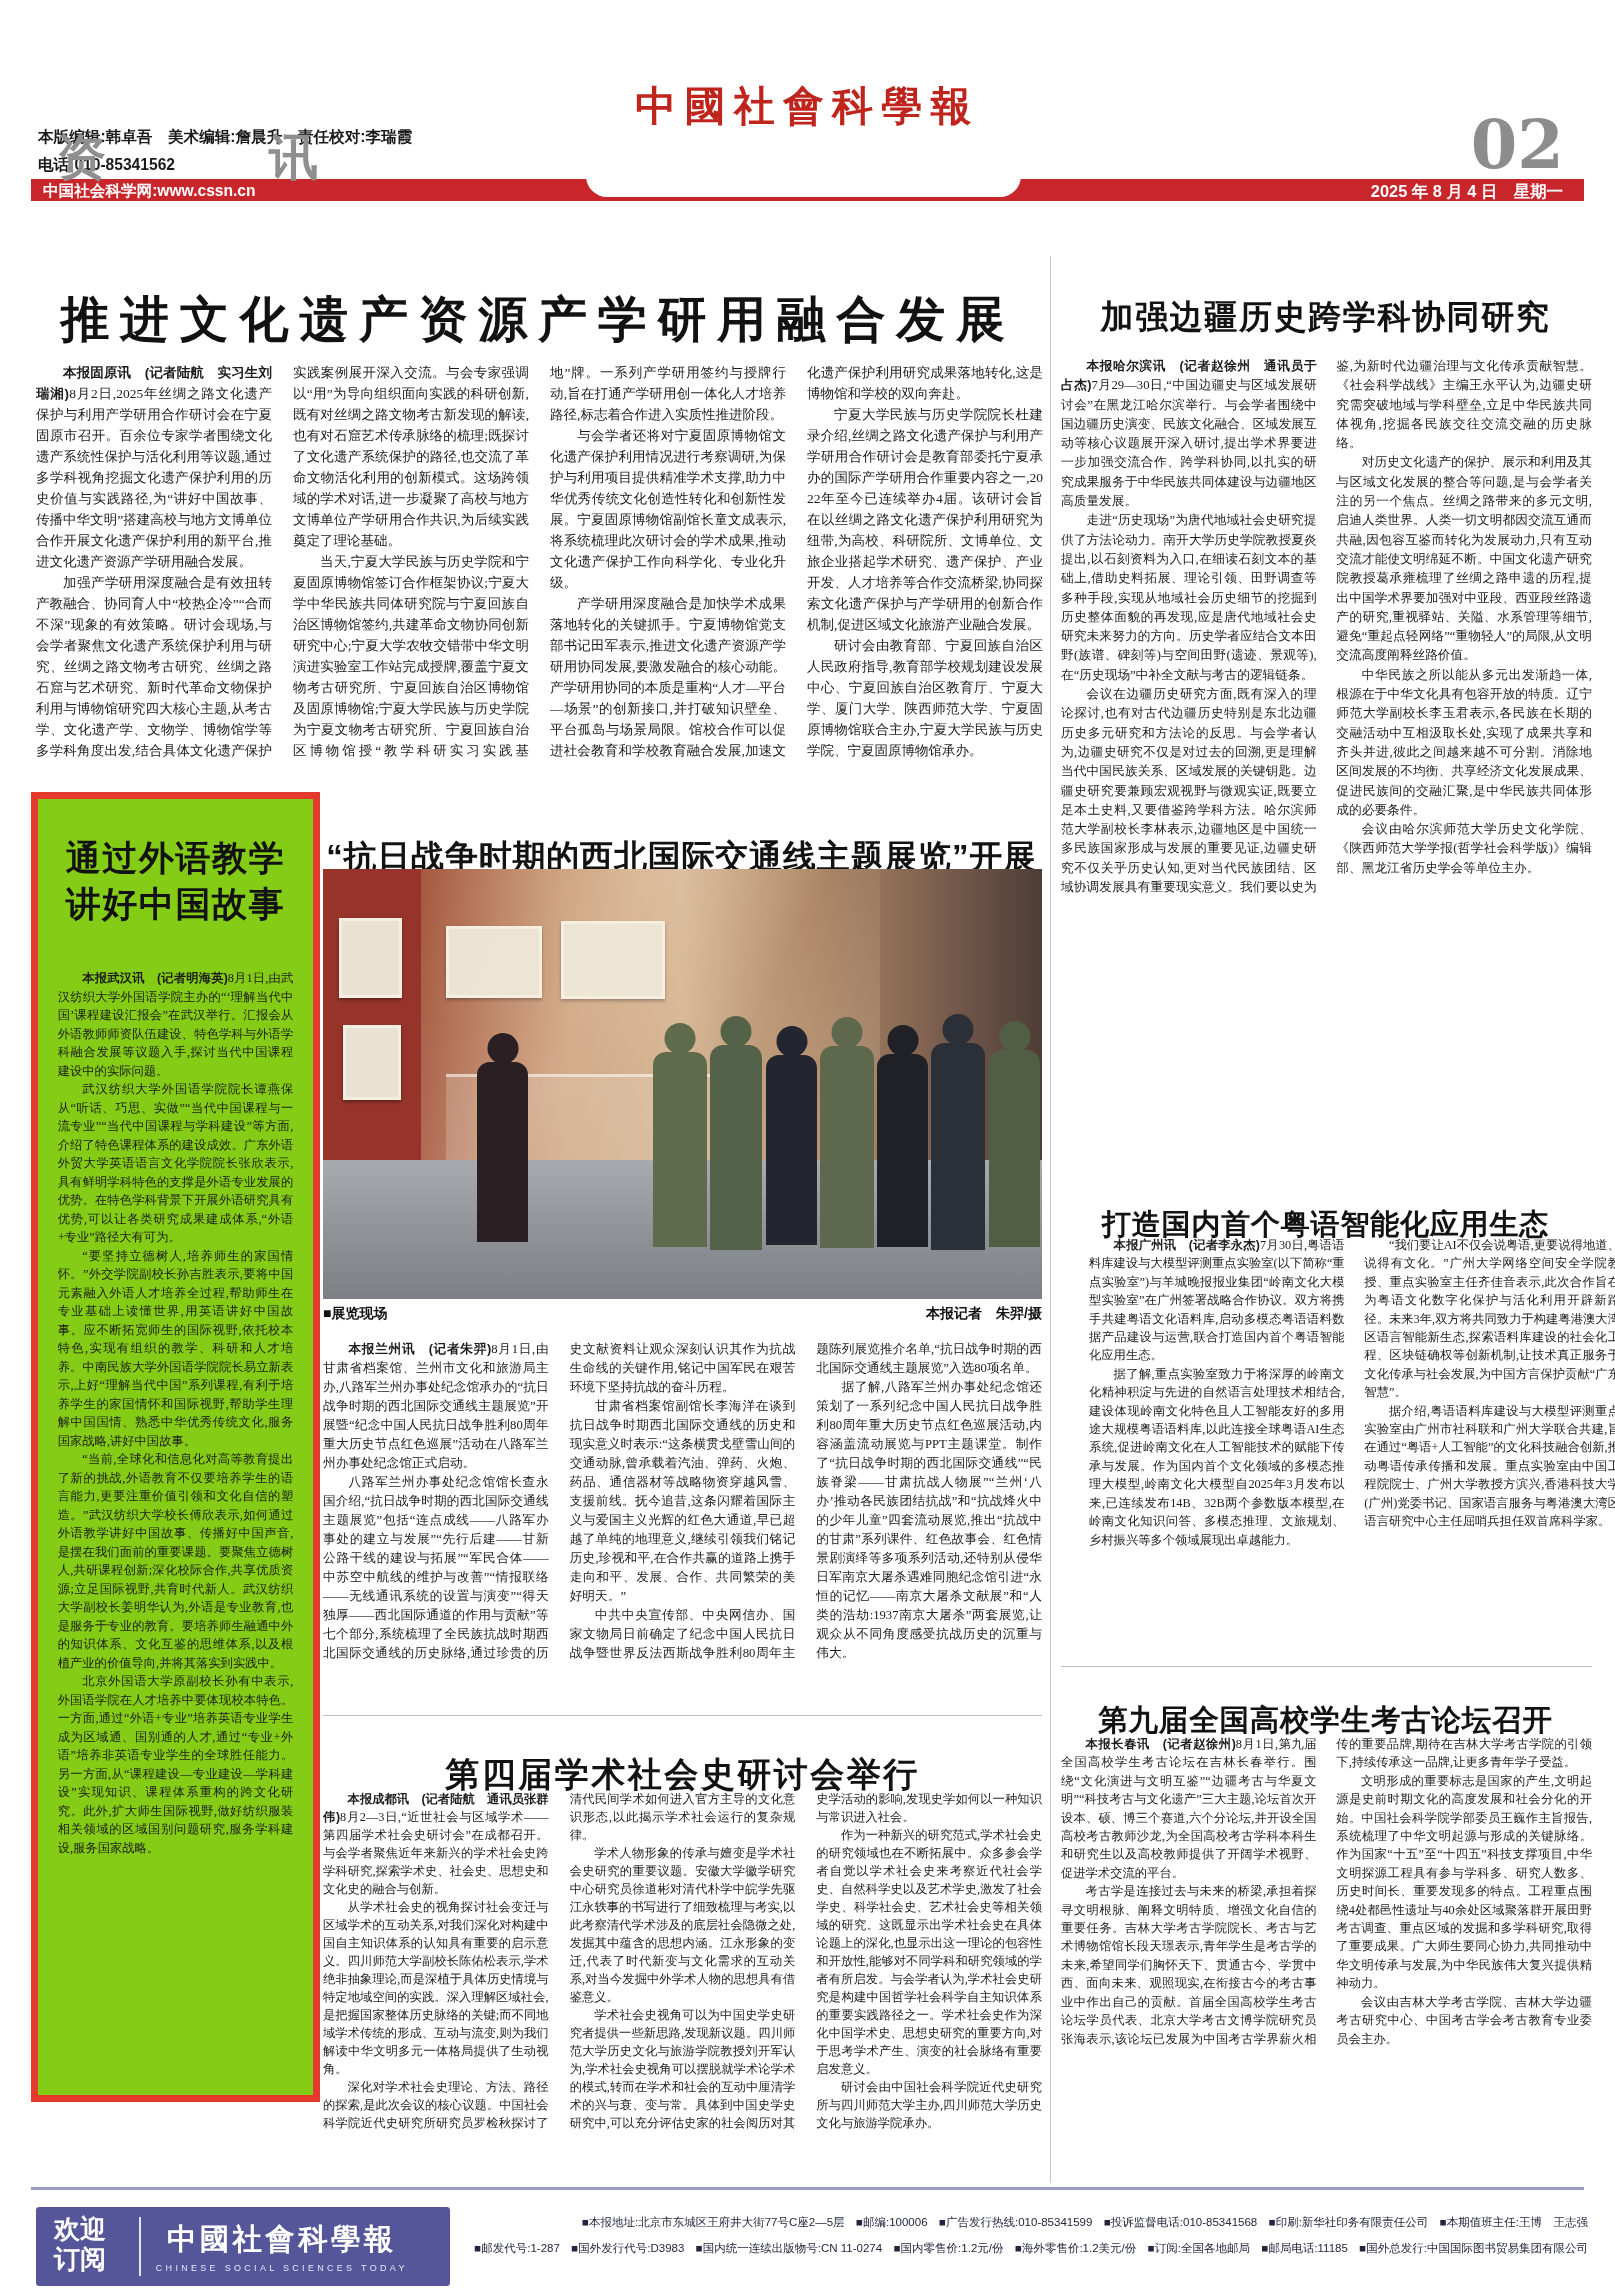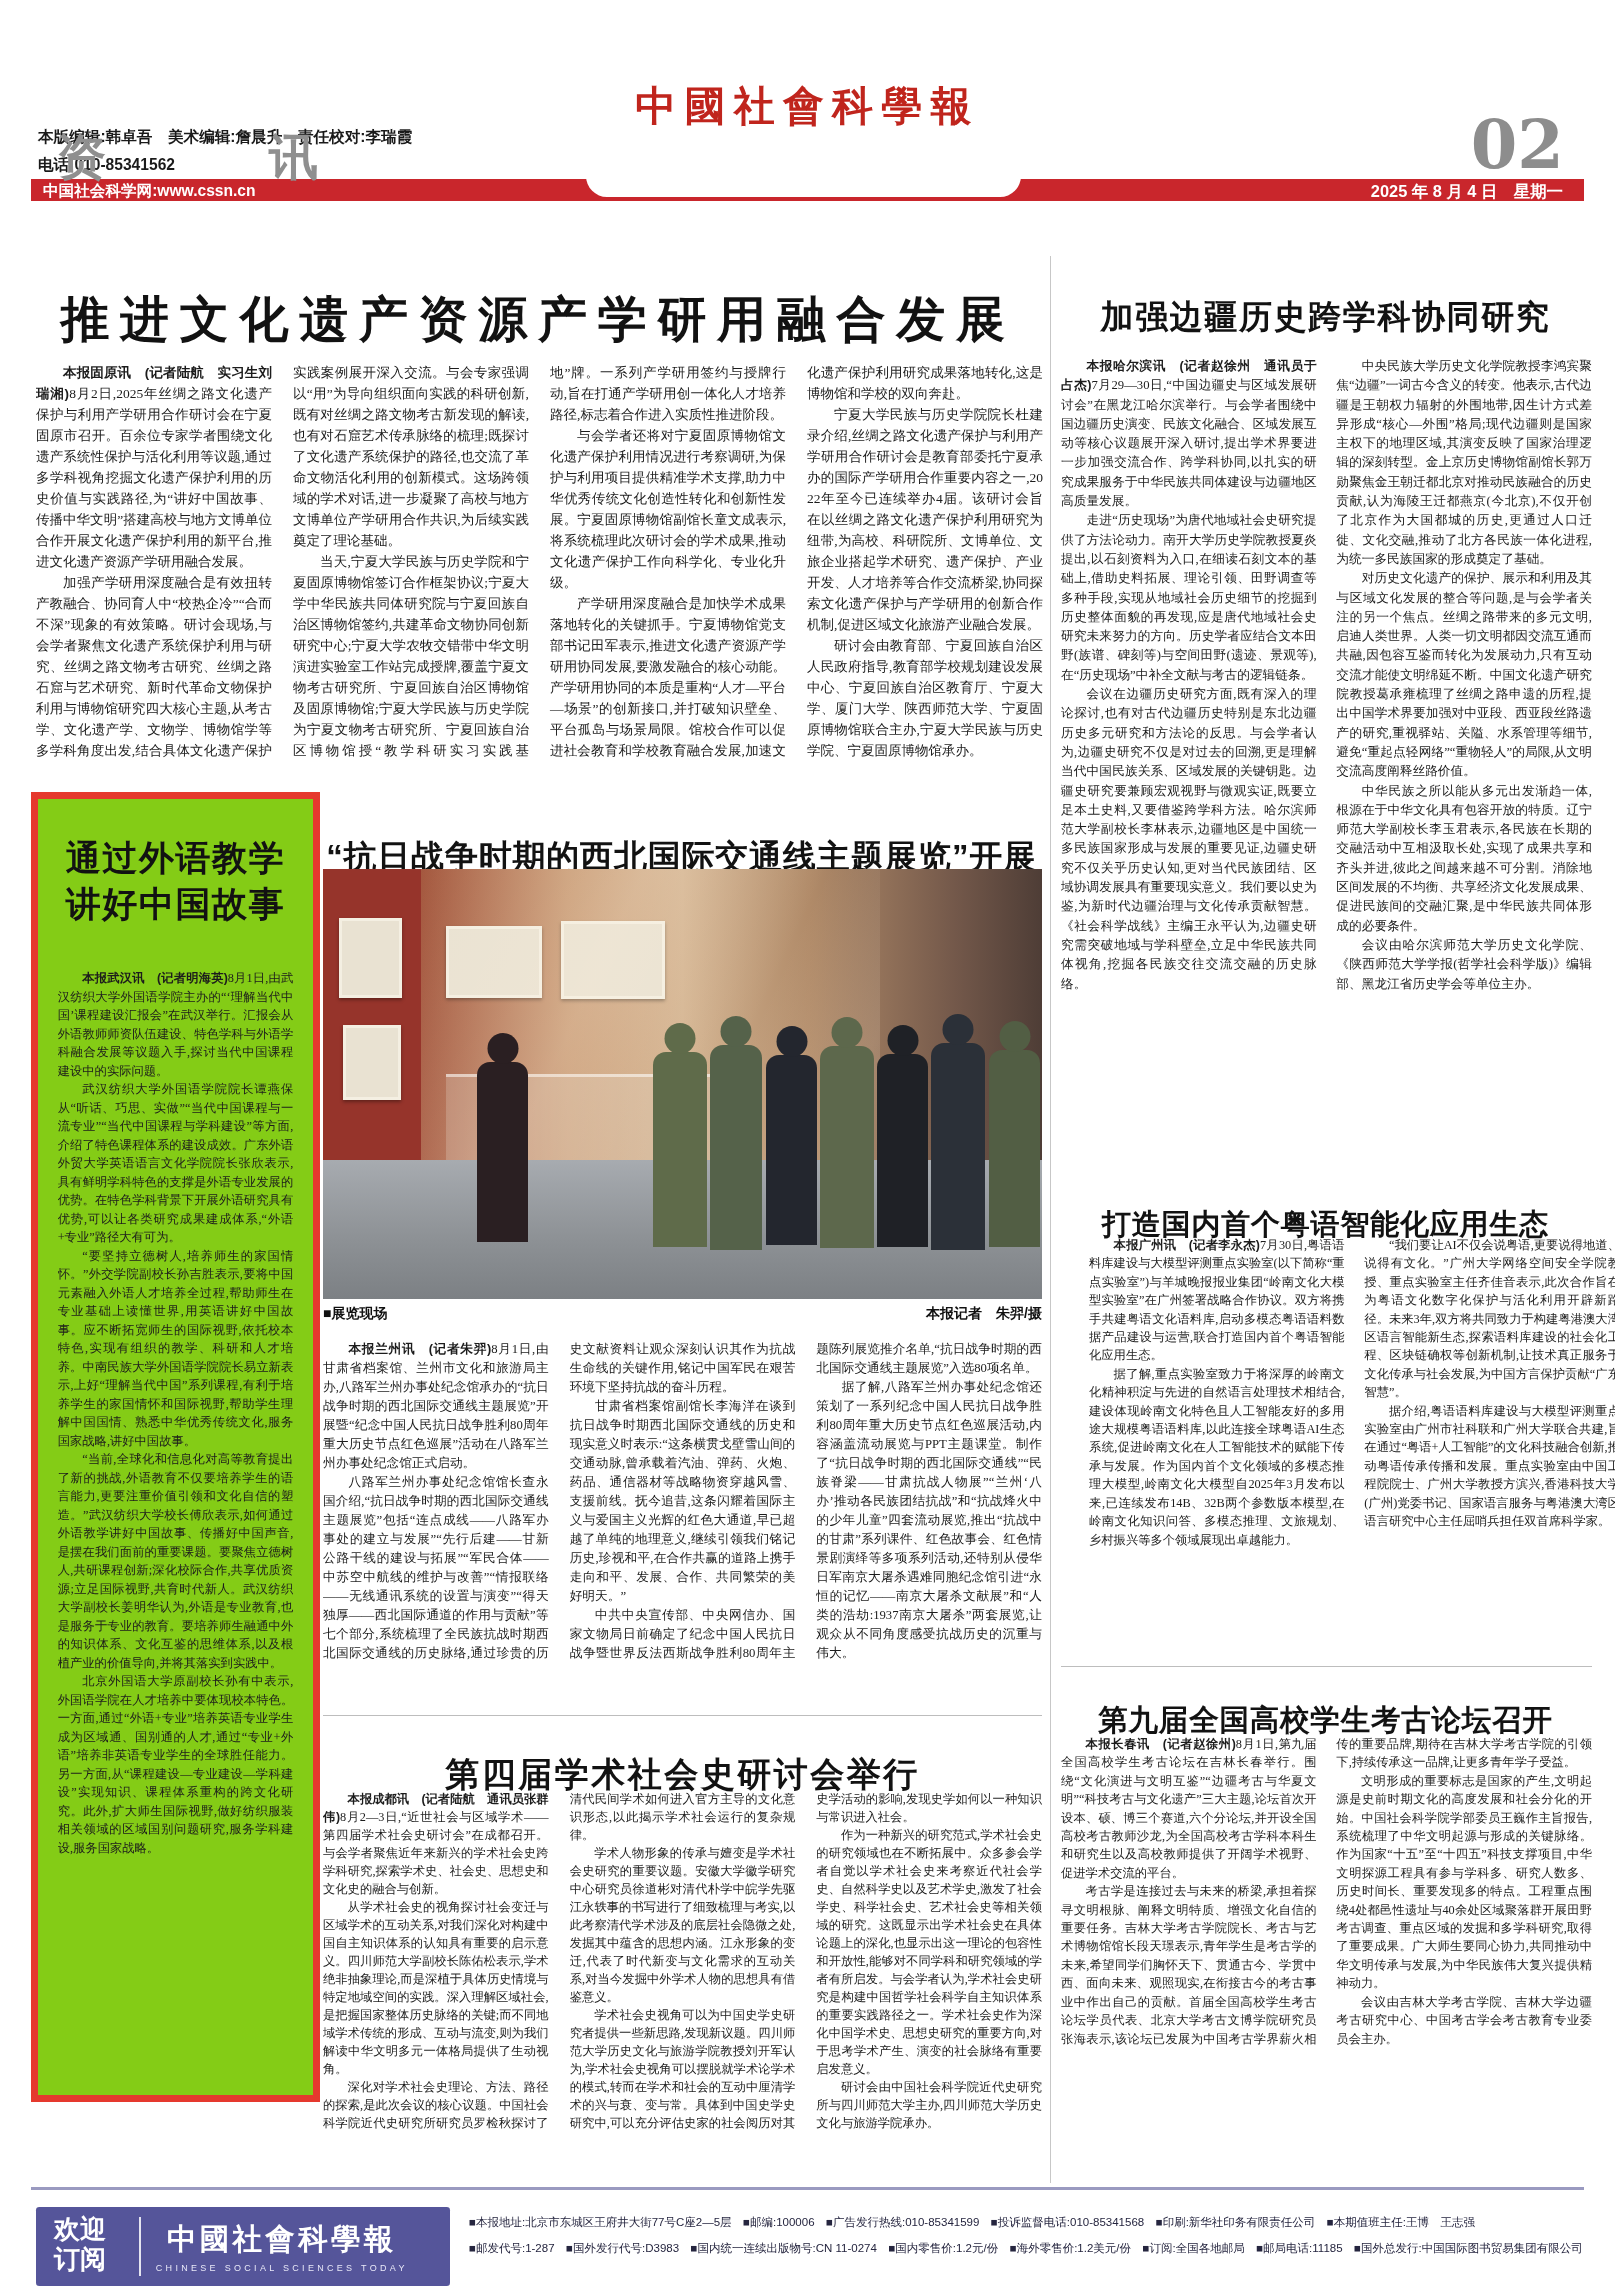--- a/index.html
+++ b/index.html
@@ -87,21 +87,21 @@
   
   .footer-box{position:absolute;left:36px;top:2207px;width:414px;height:79px;background:#55559a;
         border-radius:3.3px;display:flex;align-items:center;color:#fff;}
   .subscribe{font-family:Liberation Mono, monospace;font-weight:bold;font-size:26px;line-height:1.15;
         padding:0 33px 0 18px;border-right:2.5px solid rgba(255,255,255,.85);}
   .footer-brand{padding-left:14.8px;text-align:center;}
   .footer-brand .fb-cn{font-family:"DejaVu Serif",serif;font-weight:bold;font-size:29.5px;letter-spacing:3.3px;}
   .footer-brand .fb-en{font-family:"Liberation Sans",sans-serif;font-size:9px;letter-spacing:3.3px;margin-top:3.3px;color:#e8e8f8;}
   .footer-info{position:absolute;left:469px;top:2214px;width:1119px;font-family:"Liberation Sans",sans-serif;
         font-size:11.5px;color:#25253f;line-height:16.4px;}
-  .footer-info .row{margin-bottom:9.8px;}
+  .footer-info .row{margin-bottom:9.8px;text-align:right;}
 </style>
 </head>
 <body>
 
 <div class="page">
 
   <div class="masthead-left">
     <div>本版编辑:韩卓吾　美术编辑:詹晨升　责任校对:李瑞霞</div>
     <div>电话:010-85341562</div>
   </div>
@@ -132,21 +132,20 @@
 
   <section>
     <h2 class="headline hl-frontier">加强边疆历史跨学科协同研究</h2>
     <div class="body-cols bd-frontier">
       <p class="para">
         <strong class="byline">本报哈尔滨讯　(记者赵徐州　通讯员于占杰)</strong><span>7月29—30日,“中国边疆史与区域发展研讨会”在黑龙江哈尔滨举行。与会学者围绕中国边疆历史演变、民族文化融合、区域发展互动等核心议题展开深入研讨,提出学术界要进一步加强交流合作、跨学科协同,以扎实的研究成果服务于中华民族共同体建设与边疆地区高质量发展。</span>
       </p>
       <div>
           <p class="para">走进“历史现场”为唐代地域社会史研究提供了方法论动力。南开大学历史学院教授夏炎提出,以石刻资料为入口,在细读石刻文本的基础上,借助史料拓展、理论引领、田野调查等多种手段,实现从地域社会历史细节的挖掘到历史整体面貌的再发现,应是唐代地域社会史研究未来努力的方向。历史学者应结合文本田野(族谱、碑刻等)与空间田野(遗迹、景观等),在“历史现场”中补全文献与考古的逻辑链条。</p>
           <p class="para">会议在边疆历史研究方面,既有深入的理论探讨,也有对古代边疆历史特别是东北边疆历史多元研究和方法论的反思。与会学者认为,边疆史研究不仅是对过去的回溯,更是理解当代中国民族关系、区域发展的关键钥匙。边疆史研究要兼顾宏观视野与微观实证,既要立足本土史料,又要借鉴跨学科方法。哈尔滨师范大学副校长李林表示,边疆地区是中国统一多民族国家形成与发展的重要见证,边疆史研究不仅关乎历史认知,更对当代民族团结、区域协调发展具有重要现实意义。我们要以史为鉴,为新时代边疆治理与文化传承贡献智慧。《社会科学战线》主编王永平认为,边疆史研究需突破地域与学科壁垒,立足中华民族共同体视角,挖掘各民族交往交流交融的历史脉络。</p>
-          <p class="para">中央民族大学历史文化学院教授李鸿宾聚焦“边疆”一词古今含义的转变。他表示,古代边疆是王朝权力辐射的外围地带,因生计方式差异形成“核心—外围”格局;现代边疆则是国家主权下的地理区域,其演变反映了国家治理逻辑的深刻转型。金上京历史博物馆副馆长郭万勋聚焦金王朝迁都北京对推动民族融合的历史贡献,认为海陵王迁都燕京(今北京),不仅开创了北京作为大国都城的历史,更通过人口迁徙、文化交融,推动了北方各民族一体化进程,为统一多民族国家的形成奠定了基础。</p>
           <p class="para">对历史文化遗产的保护、展示和利用及其与区域文化发展的整合等问题,是与会学者关注的另一个焦点。丝绸之路带来的多元文明,启迪人类世界。人类一切文明都因交流互通而共融,因包容互鉴而转化为发展动力,只有互动交流才能使文明绵延不断。中国文化遗产研究院教授葛承雍梳理了丝绸之路申遗的历程,提出中国学术界要加强对中亚段、西亚段丝路遗产的研究,重视驿站、关隘、水系管理等细节,避免“重起点轻网络”“重物轻人”的局限,从文明交流高度阐释丝路价值。</p>
           <p class="para">中华民族之所以能从多元出发渐趋一体,根源在于中华文化具有包容开放的特质。辽宁师范大学副校长李玉君表示,各民族在长期的交融活动中互相汲取长处,实现了成果共享和齐头并进,彼此之间越来越不可分割。消除地区间发展的不均衡、共享经济文化发展成果、促进民族间的交融汇聚,是中华民族共同体形成的必要条件。</p>
           <p class="para">会议由哈尔滨师范大学历史文化学院、《陕西师范大学学报(哲学社会科学版)》编辑部、黑龙江省历史学会等单位主办。</p>
         </div>
     </div>
   </section>
 
   <section class="red-box">
     <h2 class="headline hl-redbox">
       <span>通过外语教学</span><br>

